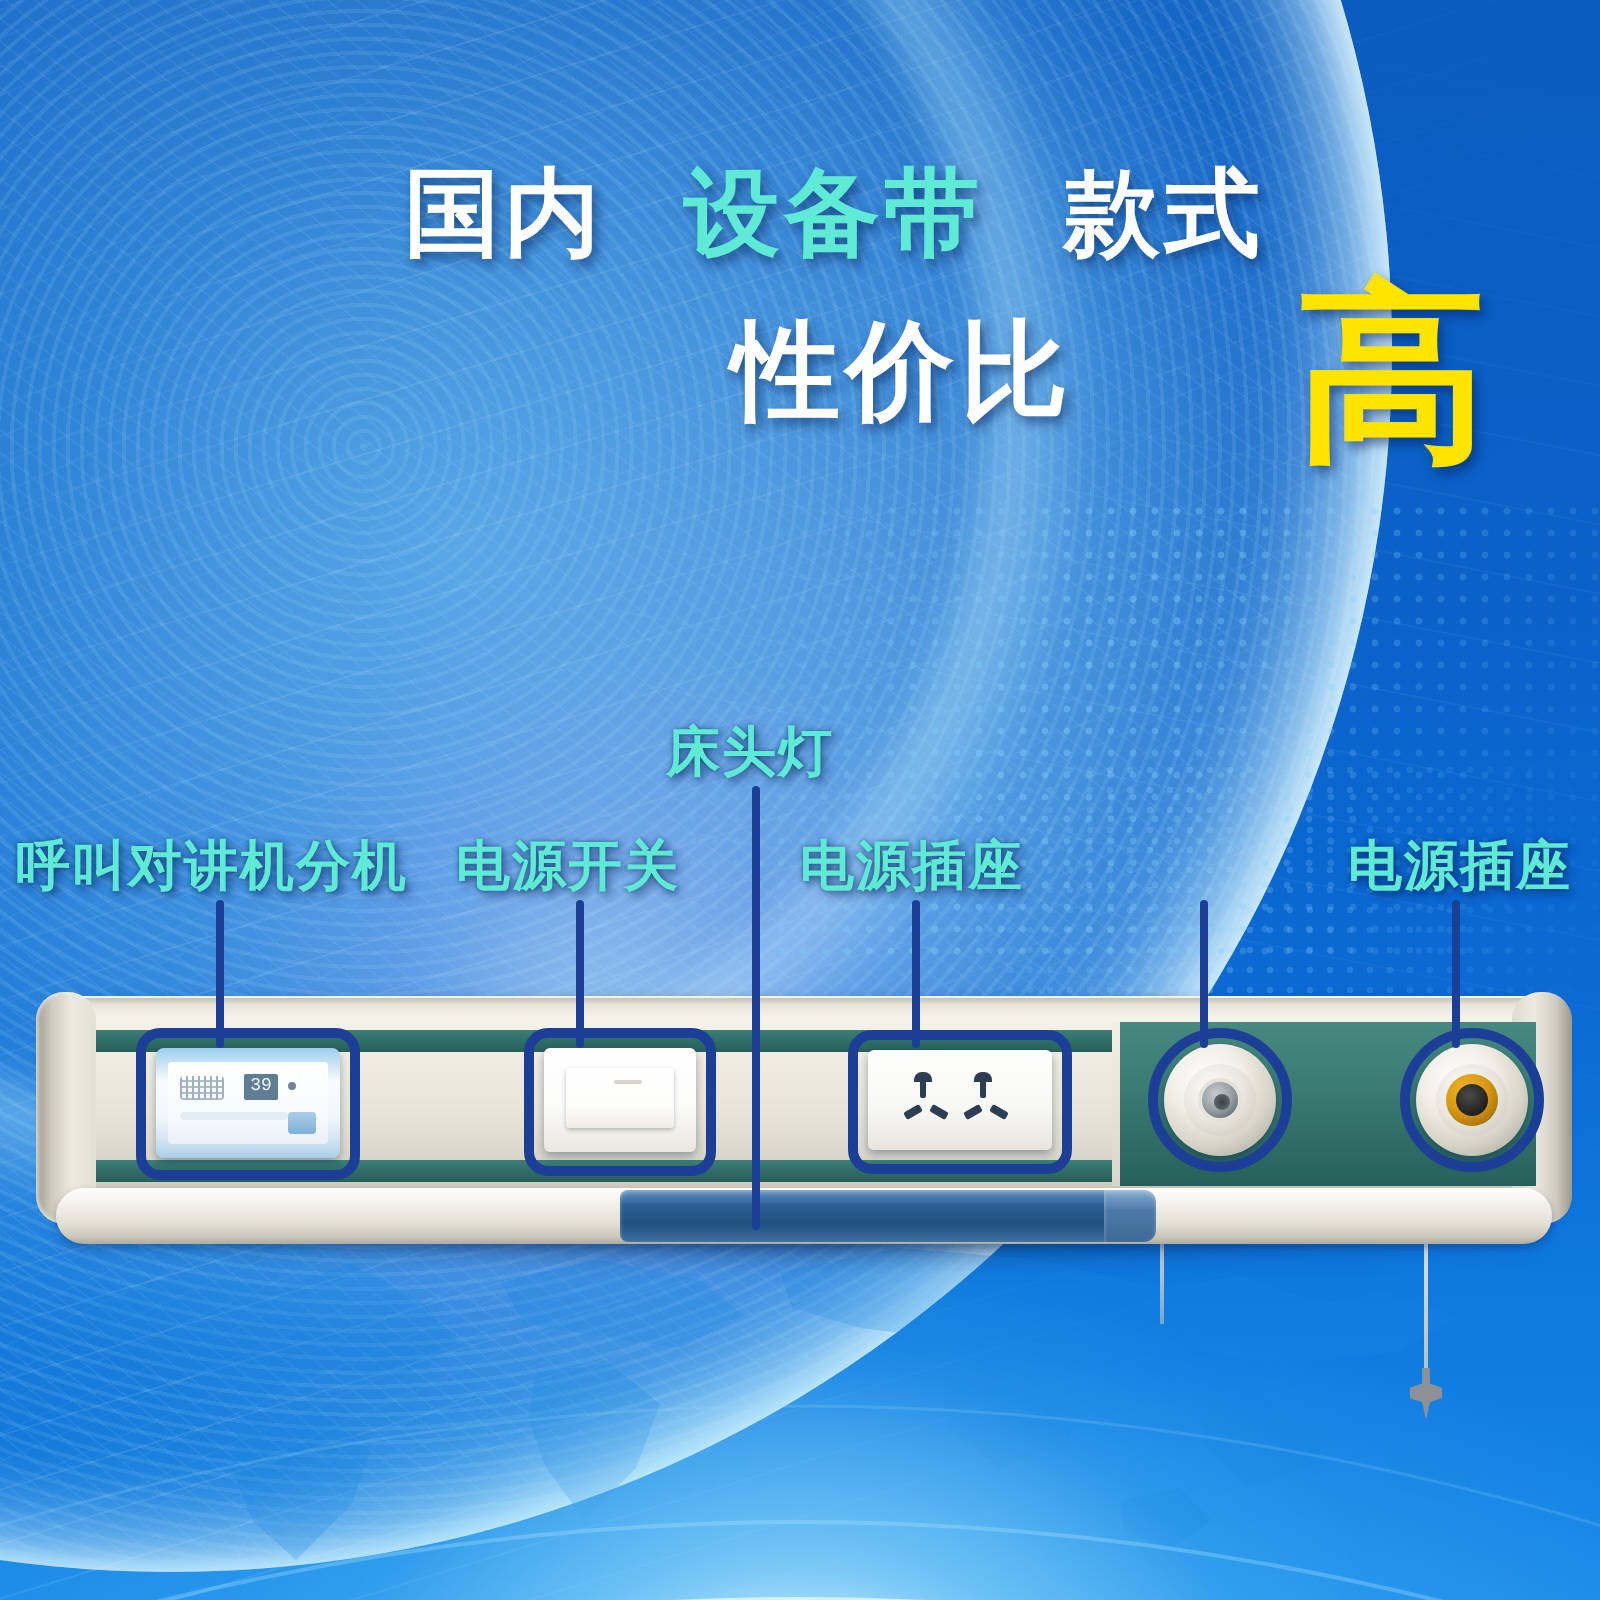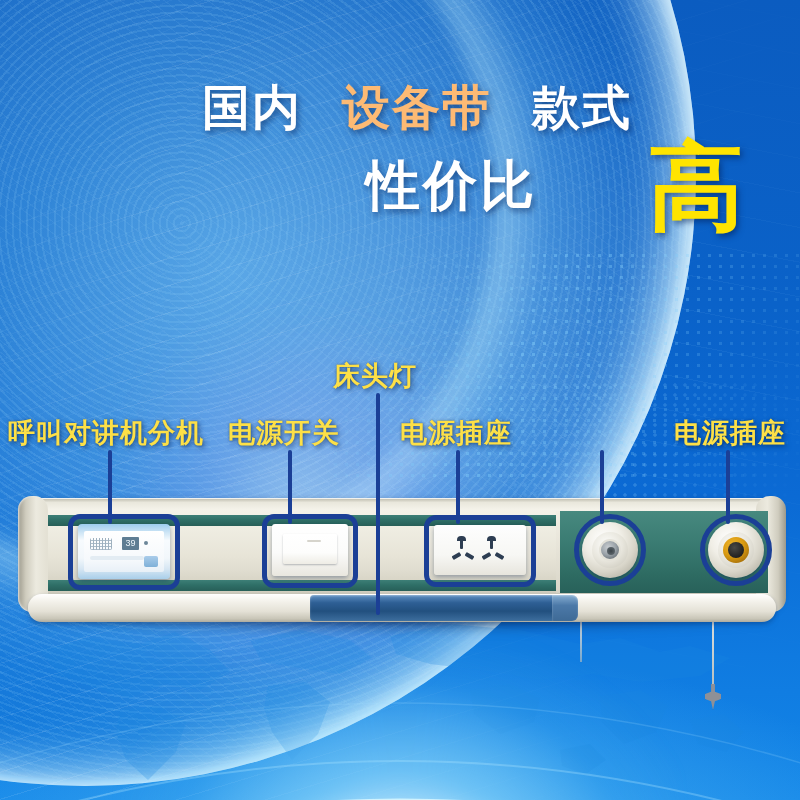--- a/index.html
+++ b/index.html
@@ -89,30 +89,30 @@
 
   
   .headline { position:absolute; left:0; top:78px; width:800px; z-index:6; }
   .hl-row1 { text-align:center; padding-right:6px; }
   .hl-row1 span, .hl-row2 span, .hl-big {
     font-weight:bold; letter-spacing:2px;
     text-shadow: 2px 3px 6px rgba(0,28,80,.55);
   }
   .hl-row1 span { font-size:48px; line-height:58px;margin-left:40px; }
   .hl-white { color:#ffffff; }
-  .hl-yellow { color:#fdba74; }
+  .hl-yellow { color:#5eead4; }
   .hl-row2 { position:relative; height:110px; margin-top:10px; }
   .hl-row2 .sub { position:absolute; left:366px; top:4px; font-size:54px; color:#ffffff; letter-spacing:3px; }
   .hl-big { position:absolute; left:648px; top:-22px; font-size:96px; color:#ffe400;
             text-shadow: 3px 4px 8px rgba(0,28,80,.55); letter-spacing:0; }
 
   
   .callouts { position:absolute; inset:0; z-index:7; }
   .callout-label {
-    position:absolute; font-size:27px; font-weight:bold; color:#fde047;
+    position:absolute; font-size:27px; font-weight:bold; color:#5eead4;
     letter-spacing:1px; white-space:nowrap;
     text-shadow: 2px 2px 5px rgba(0,30,85,.6), 0 0 2px rgba(0,40,100,.5);
     text-align: center;
   }
   .leader { position:absolute; width:4px; background:#1b3f96; border-radius:2px; }
 
   
   .panel-wrap { position:absolute; left:22px; top:498px; width:760px; height:128px; z-index:5; }
   .panel-shadow { position:absolute; left:8px; top:112px; width:742px; height:22px;
     background: radial-gradient(ellipse at 50% 40%, rgba(3,28,72,.55) 0%, rgba(3,28,72,.20) 52%, rgba(0,0,0,0) 78%);
@@ -163,21 +163,21 @@
     box-shadow: 0 2px 4px rgba(0,30,80,.35);
   }
   .ic-face { position:absolute; left:6px; top:7px; width:80px; height:41px; border-radius:2px;
     background: linear-gradient(180deg,#ffffff 0%, #f6f9fc 70%, #e8f0f7 100%); }
   .ic-grill { position:absolute; left:6px; top:7px; width:22px; height:12px; border-radius:2px;
     background: repeating-linear-gradient(90deg, #8fa4b5 0 1px, rgba(0,0,0,0) 1px 3px),
                 repeating-linear-gradient(0deg, #9fb2c2 0 1px, rgba(0,0,0,0) 1px 3px);
     opacity:.85; }
   .ic-lcd { position:absolute; left:38px; top:6px; width:17px; height:13px; border-radius:1px;
     background:#5f7d93; color:#eef6fb; font-size:9px; line-height:13px; text-align:center;
-    font-family:Liberation Sans, sans-serif; }
+    font-family:Liberation Mono, monospace; }
   .ic-led { position:absolute; left:60px; top:10px; width:4px; height:4px; border-radius:50%; background:#6c8699; }
   .ic-bar { position:absolute; left:6px; top:25px; width:54px; height:4px; border-radius:2px; background:#e3ecf3; }
   .ic-btn { position:absolute; left:60px; top:25px; width:14px; height:11px; border-radius:2px;
     background: linear-gradient(180deg,#a9ccea,#7fb0d8); }
 
   .switch { position:absolute; left:250px; top:26px; width:76px; height:52px; border-radius:3px;
     background: linear-gradient(180deg,#ffffff 0%, #fbfbfa 55%, #e9e7df 100%);
     box-shadow: 0 2px 5px rgba(0,30,80,.35); }
   .switch-rocker { position:absolute; left:11px; top:10px; width:54px; height:30px; border-radius:2px;
     background: linear-gradient(180deg,#ffffff 0%, #fdfdfc 62%, #eeece5 100%);

